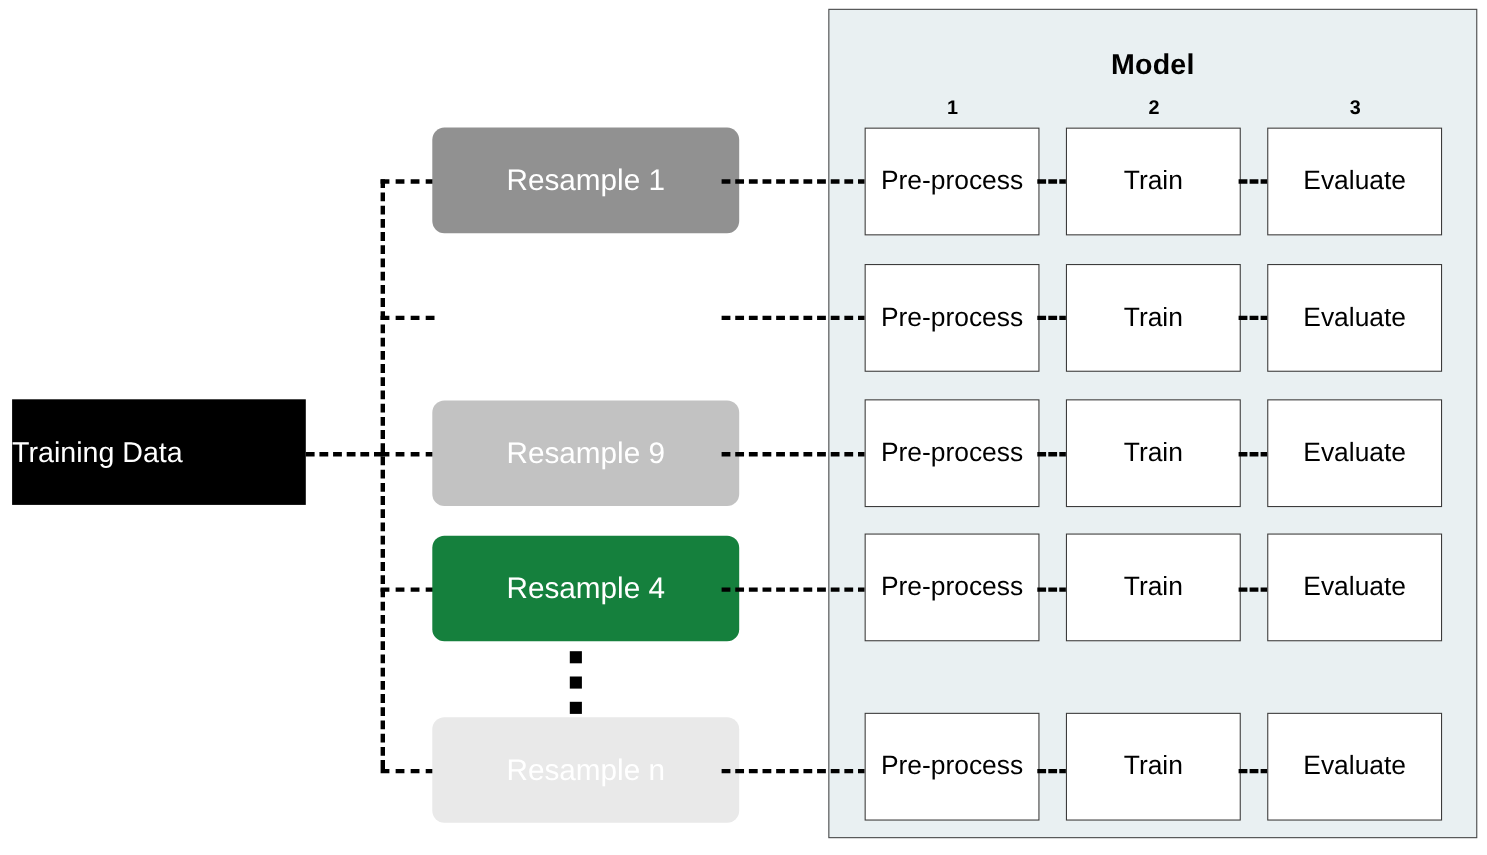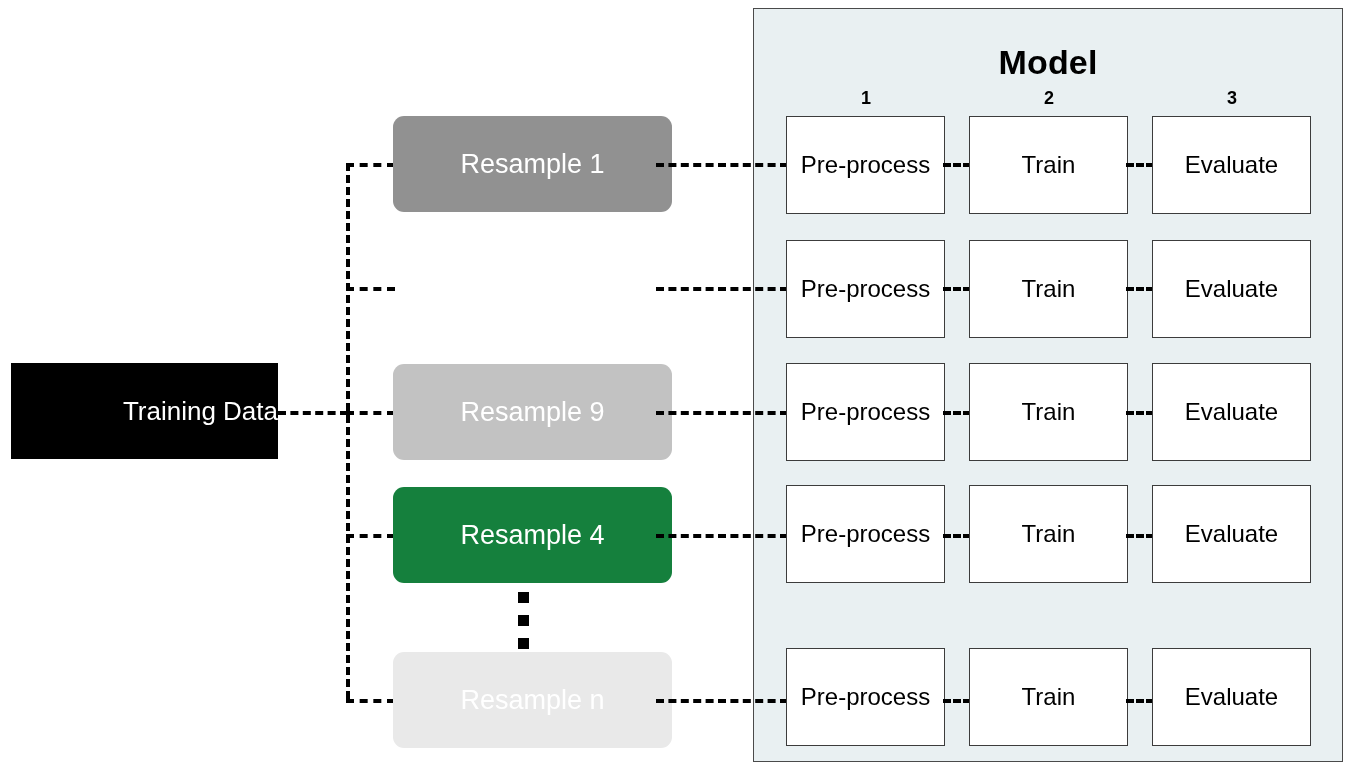--- a/index.html
+++ b/index.html
@@ -30,21 +30,21 @@
     background: #e9f0f2;
     border: 1.6px solid #4a4a4a;
     box-sizing: border-box;
   }
   .model-title {
     position: absolute;
     left: 753px;
     top: 43px;
     width: 590px;
     text-align: center;
-    font-size: 34px;
+    font-size: 26px;
     font-weight: bold;
     color: #000000;
     letter-spacing: 0.2px;
   }
   .col-number {
     position: absolute;
     top: 88px;
     width: 160px;
     text-align: center;
     font-size: 18px;
@@ -56,21 +56,21 @@
   .training-data {
     position: absolute;
     left: 11px;
     top: 363px;
     width: 267px;
     height: 96px;
     background: #000000;
     color: #ffffff;
     display: flex;
     align-items: center;
-    justify-content: flex-end;
+    justify-content: flex-start;
     font-size: 26px;
   }
 
   
   .resample {
     position: absolute;
     left: 393px;
     width: 279px;
     height: 96px;
     border-radius: 11px;

